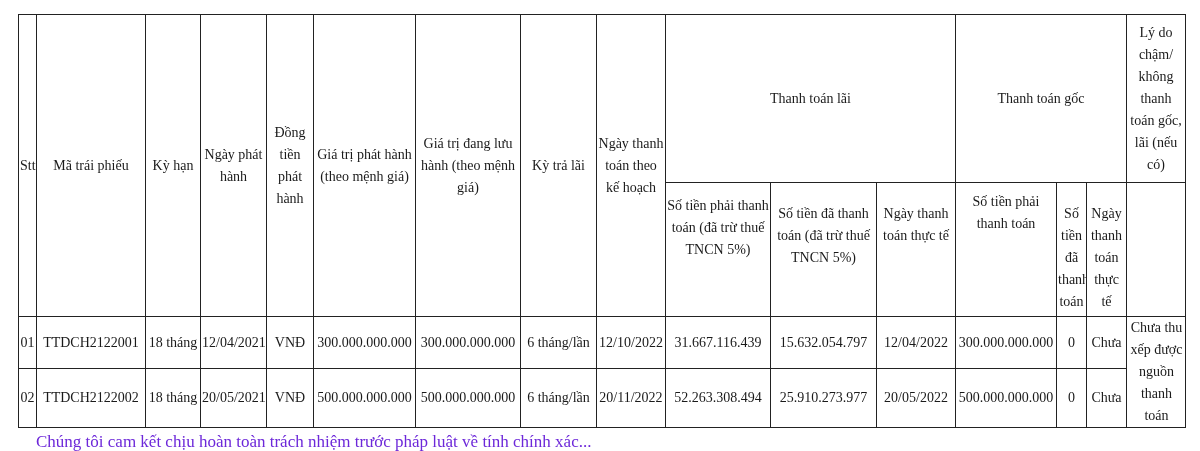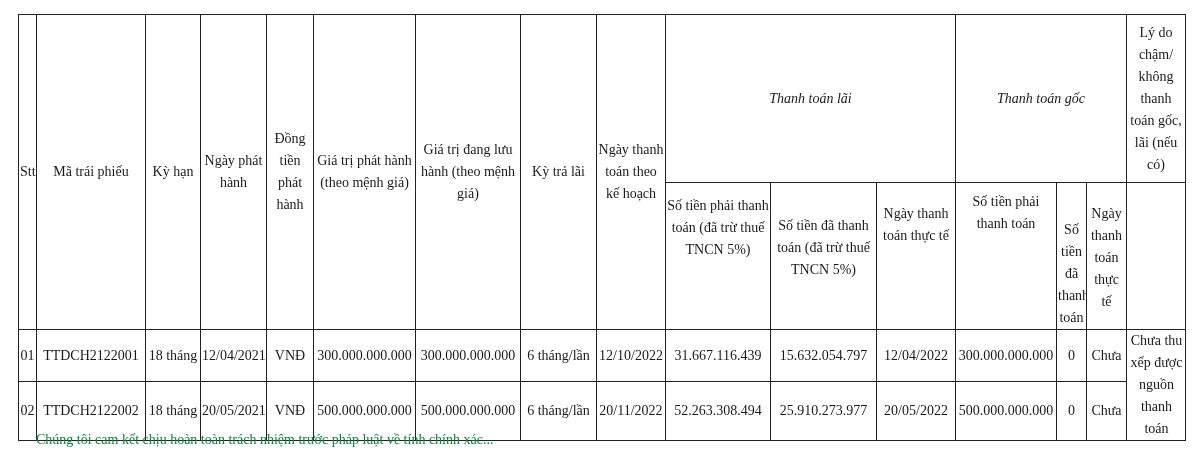--- a/index.html
+++ b/index.html
@@ -10,22 +10,22 @@
       table-layout: fixed; width: 1168px; }
     table.bond td, table.bond th { border: 1.5px solid #222; text-align: center; vertical-align: middle;
       font-weight: normal; font-size: 14px; line-height: 22px; padding: 0 1px; overflow: hidden; }
     .h-top { height: 168px; }
     .h-sub { height: 134px; }
     .r1 { height: 50px; }
     .r2 { height: 56px; }
     .reason { text-align: left; vertical-align: middle; padding-left: 2px !important; }
     .num { white-space: nowrap; }
     .left { text-align: right; }
-    .header-group { vertical-align: middle; font-style: italic; }
-    .footer-text { position: absolute; left: 36px; top: 432px; font-size: 14px; white-space: nowrap; color: #15803d; }
+    .header-group { vertical-align: middle; }
+    .footer-text { position: absolute; left: 36px; top: 432px; font-size: 17px; white-space: nowrap; color: #6d28d9; }
   </style>
 </head>
 <body>
 
 <div class="page">
   <table class="bond">
     <colgroup>
       <col style="width:18px">
       <col style="width:109px">
       <col style="width:55px">
@@ -53,24 +53,24 @@
       <th rowspan="2">Giá trị phát hành (theo mệnh giá)</th>
       <th rowspan="2">Giá trị đang lưu hành (theo mệnh giá)</th>
       <th rowspan="2">Kỳ trả lãi</th>
       <th rowspan="2">Ngày thanh toán theo kế hoạch</th>
       <th colspan="3" class="header-group">Thanh toán lãi</th>
       <th colspan="3" class="header-group">Thanh toán gốc</th>
       <th>Lý do chậm/ không thanh toán gốc, lãi (nếu có)</th>
     </tr>
     <tr class="h-sub">
       <th style="vertical-align:top;padding-top:12px">Số tiền phải thanh toán (đã trừ thuế TNCN 5%)</th>
-      <th style="vertical-align:top;padding-top:32px">Số tiền đã thanh toán (đã trừ thuế TNCN 5%)</th>
+      <th style="vertical-align:top;padding-top:20px">Số tiền đã thanh toán (đã trừ thuế TNCN 5%)</th>
       <th style="vertical-align:top;padding-top:20px">Ngày thanh toán thực tế</th>
       <th style="vertical-align:top;padding-top:8px">Số tiền phải thanh toán</th>
-      <th style="vertical-align:top;padding-top:36px">Số tiền đã thanh toán</th>
+      <th style="vertical-align:top;padding-top:20px">Số tiền đã thanh toán</th>
       <th style="vertical-align:top;padding-top:20px">Ngày thanh toán thực tế</th>
       <th></th>
     </tr>
     <tr class="r1">
       <td class="left">01</td>
       <td class="left">TTDCH2122001</td>
       <td class="num">18 tháng</td>
       <td class="num">12/04/2021</td>
       <td>VNĐ</td>
       <td class="num">300.000.000.000</td>

